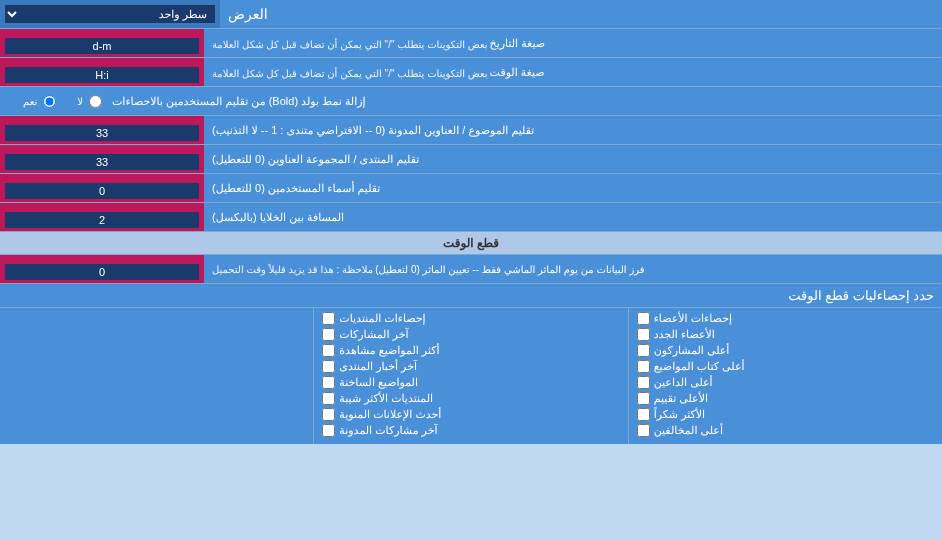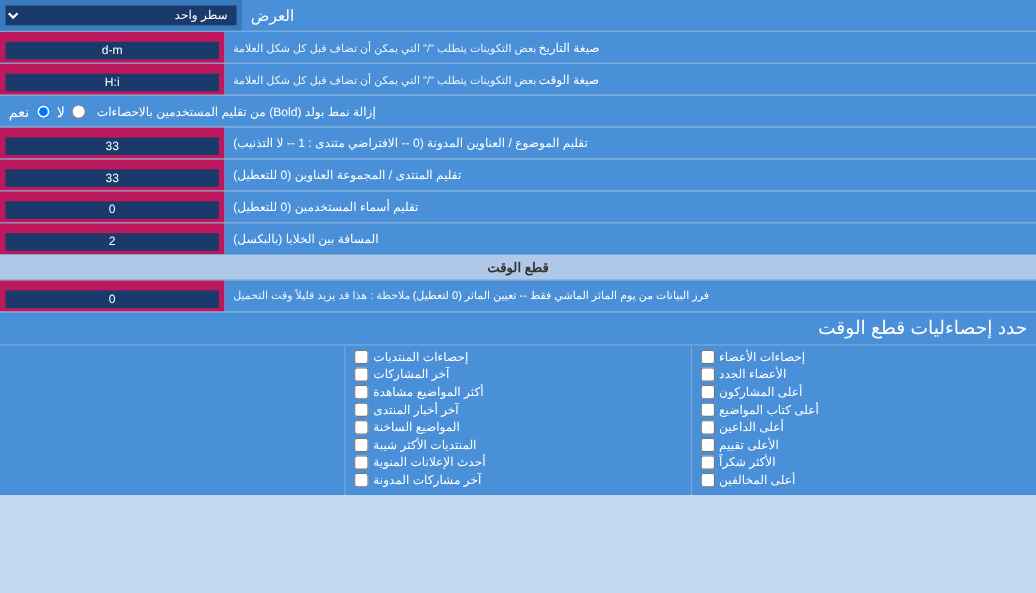--- a/index.html
+++ b/index.html
@@ -76,21 +76,22 @@
       gap: 10px;
     }
     .radio-group {
       display: flex;
       align-items: center;
       gap: 6px;
       flex-direction: row-reverse;
     }
     .radio-group label {
       color: #fff;
-      font-size: 13px;
+      font-size: 10px;
+      margin-left: 15px;
     }
     .top-row {
       display: flex;
       width: 100%;
       border-bottom: 1px solid #7aaad0;
     }
     .top-label {
       background: #4a90d9;
       color: #fff;
       padding: 4px 8px;
@@ -140,21 +141,21 @@
       color: #fff;
       font-size: 11px;
     }
     .checkbox-row input[type="checkbox"] {
       margin: 0;
     }
     .limit-row {
       background: #4a90d9;
       color: #fff;
       padding: 4px 8px;
-      font-size: 17px;
+      font-size: 13px;
       text-align: right;
       border-bottom: 1px solid #7aaad0;
     }
     .two-line-label {
       display: flex;
       flex-direction: row;
       align-items: flex-end;
       justify-content: center;
       gap: 2px;
     }

